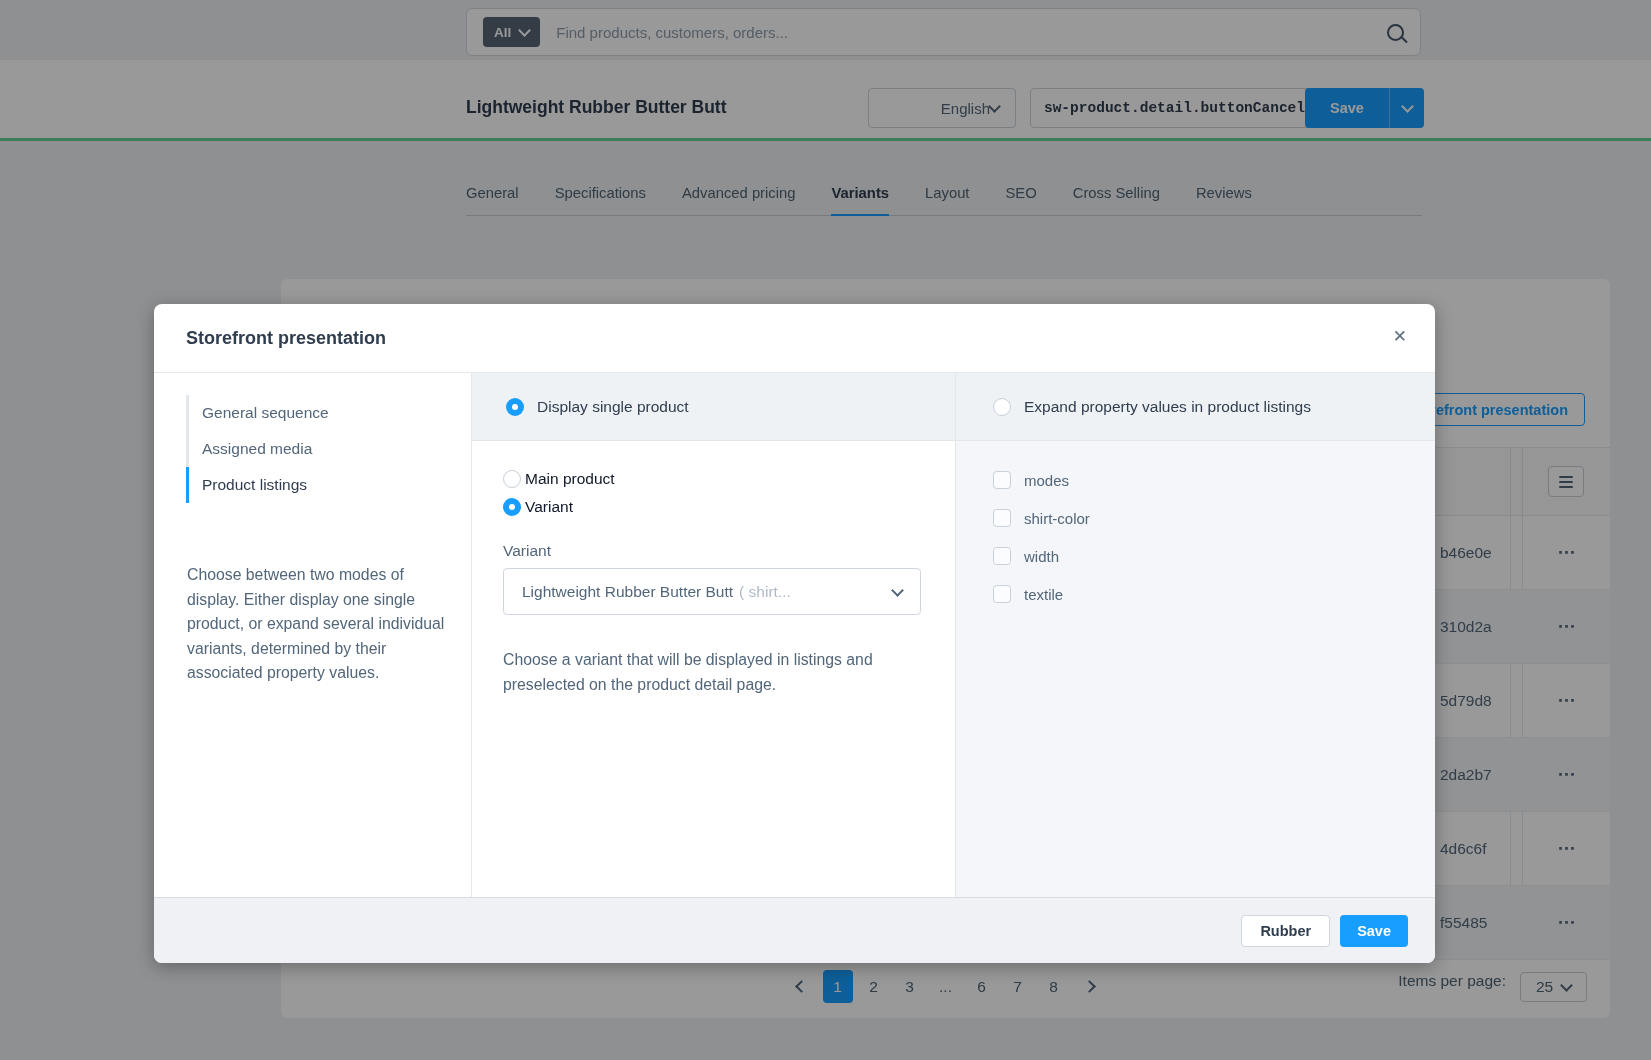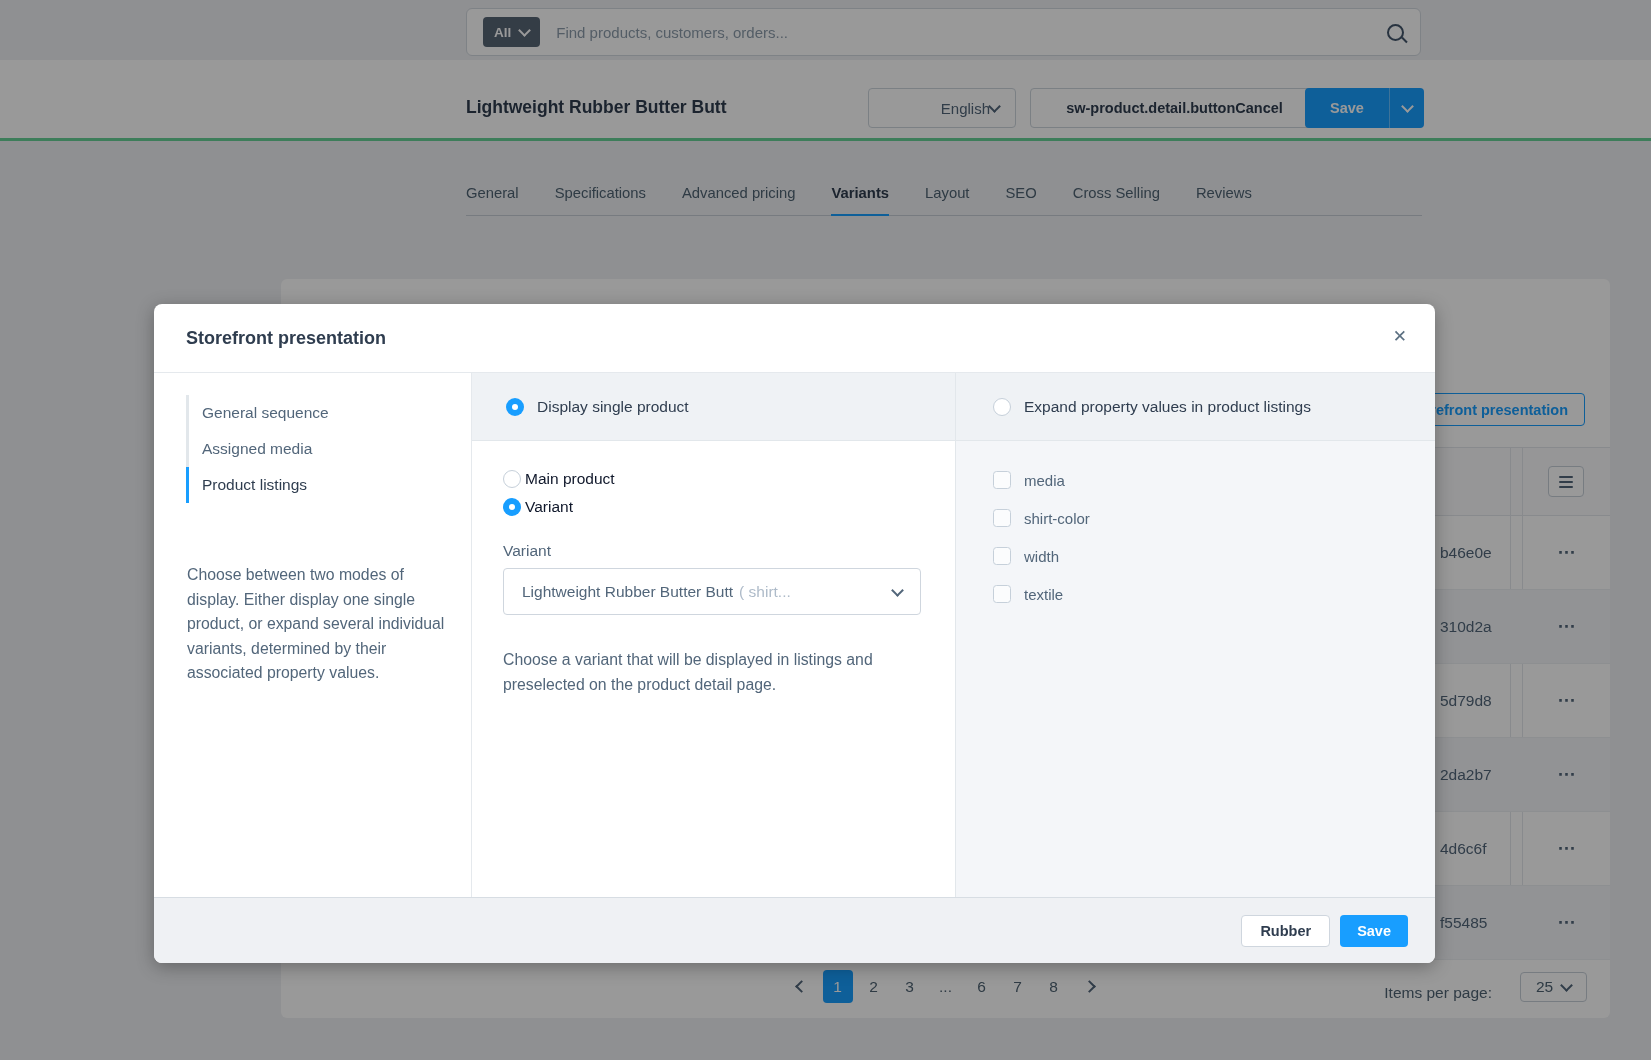--- a/index.html
+++ b/index.html
@@ -26,21 +26,21 @@
   .mag::after { content:""; position:absolute; width:7px; height:2px; background:#44566b;
     transform:rotate(45deg); right:-6px; bottom:-2px; }
   
   .smartbar { position:absolute; top:60px; left:0; width:100%; height:81px; background:#fff;
     border-bottom:3px solid #66d096; box-sizing:border-box; }
   .page-title { position:absolute; left:466px; top:37px; font-size:17.5px; font-weight:bold; color:#2f3d4f; }
   .lang { position:absolute; left:868px; top:28px; width:148px; height:40px; background:#fff;
     border:1px solid #cdd5dd; border-radius:4px; box-sizing:border-box; cursor:pointer;
     display:flex; align-items:center; justify-content:flex-end; padding:0 16px; color:#52667a; }
   .btn-cancel { position:absolute; left:1030px; top:28px; width:289px; height:40px; background:#fff;
-    border:1px solid #cdd5dd; border-radius:4px; font-family:Liberation Sans, sans-serif; font-size:14.5px;
+    border:1px solid #cdd5dd; border-radius:4px; font-family:Liberation Mono, monospace; font-size:14.5px;
     font-weight:bold; color:#2f3d4f; cursor:pointer; }
   .save-group { position:absolute; left:1305px; top:28px; height:40px; display:flex; }
   .btn-save { width:85px; background:#189eff; color:#fff; border:none; border-radius:4px 0 0 4px;
     font-family:inherit; font-weight:bold; font-size:14.5px; cursor:pointer;
     border-right:1px solid rgba(255,255,255,.35); }
   .btn-save-chev { width:34px; background:#189eff; border:none; border-radius:0 4px 4px 0;
     display:flex; align-items:center; justify-content:center; cursor:pointer; }
   
   .tabs { position:absolute; left:466px; top:185px; width:956px; display:flex; gap:36px;
     border-bottom:1px solid #c7ced6; font-size:14.8px; color:#4f6373; }
@@ -69,21 +69,21 @@
     font-family:inherit; cursor:pointer; }
   .pager { position:absolute; left:0; right:0; top:691px; display:flex; justify-content:center;
     align-items:center; gap:6px; font-size:15.5px; color:#4f6373; }
   .pg { min-width:30px; height:33px; line-height:33px; text-align:center; border-radius:4px; cursor:pointer; }
   .pg.active { background:#189eff; color:#fff; }
   .pg.dots-pg { cursor:default; }
   .pchev { width:30px; height:33px; display:flex; align-items:center; justify-content:center; cursor:pointer; }
   .pchev .chev { margin-top:0; }
   .pchev.prev .chev { transform:rotate(135deg); }
   .pchev.next .chev { transform:rotate(-45deg); }
-  .ipp { position:absolute; right:23px; top:693px; display:flex; align-items:flex-end; gap:28px;
+  .ipp { position:absolute; right:23px; top:693px; display:flex; align-items:flex-start; gap:14px;
     font-size:15.5px; color:#4f6373; }
   .ipp-select { width:67px; height:30px; background:#fff; border:1px solid #c7cfd8; border-radius:4px;
     box-sizing:border-box; display:flex; align-items:center; justify-content:center; gap:9px; cursor:pointer; }
   
   .overlay { position:absolute; inset:0; background:rgba(0,0,0,0.4); z-index:50; }
   .modal { position:absolute; left:154px; top:304px; width:1281px; height:659px; background:#fff;
     border-radius:8px; z-index:100; box-shadow:0 4px 18px rgba(0,0,0,.3); }
   .m-head { height:68px; border-bottom:1px solid #e5e9ed; position:relative; }
   .m-title { position:absolute; left:32px; top:24px; font-size:18px; font-weight:bold; color:#2f3d4f; }
   .m-close { position:absolute; right:28px; top:22px; font-size:17px; color:#5c7082; background:none;
@@ -264,21 +264,21 @@
       </div>
     </div>
     <div class="m-col3">
       <div class="band">
         <span class="radio"></span>
         <span>Expand property values in product listings</span>
       </div>
       <div class="props">
         <div class="prop">
           <span class="cb"></span>
-          <span>media</span>
+          <span>modes</span>
         </div>
         <div class="prop">
           <span class="cb"></span>
           <span>shirt-color</span>
         </div>
         <div class="prop">
           <span class="cb"></span>
           <span>width</span>
         </div>
         <div class="prop">

